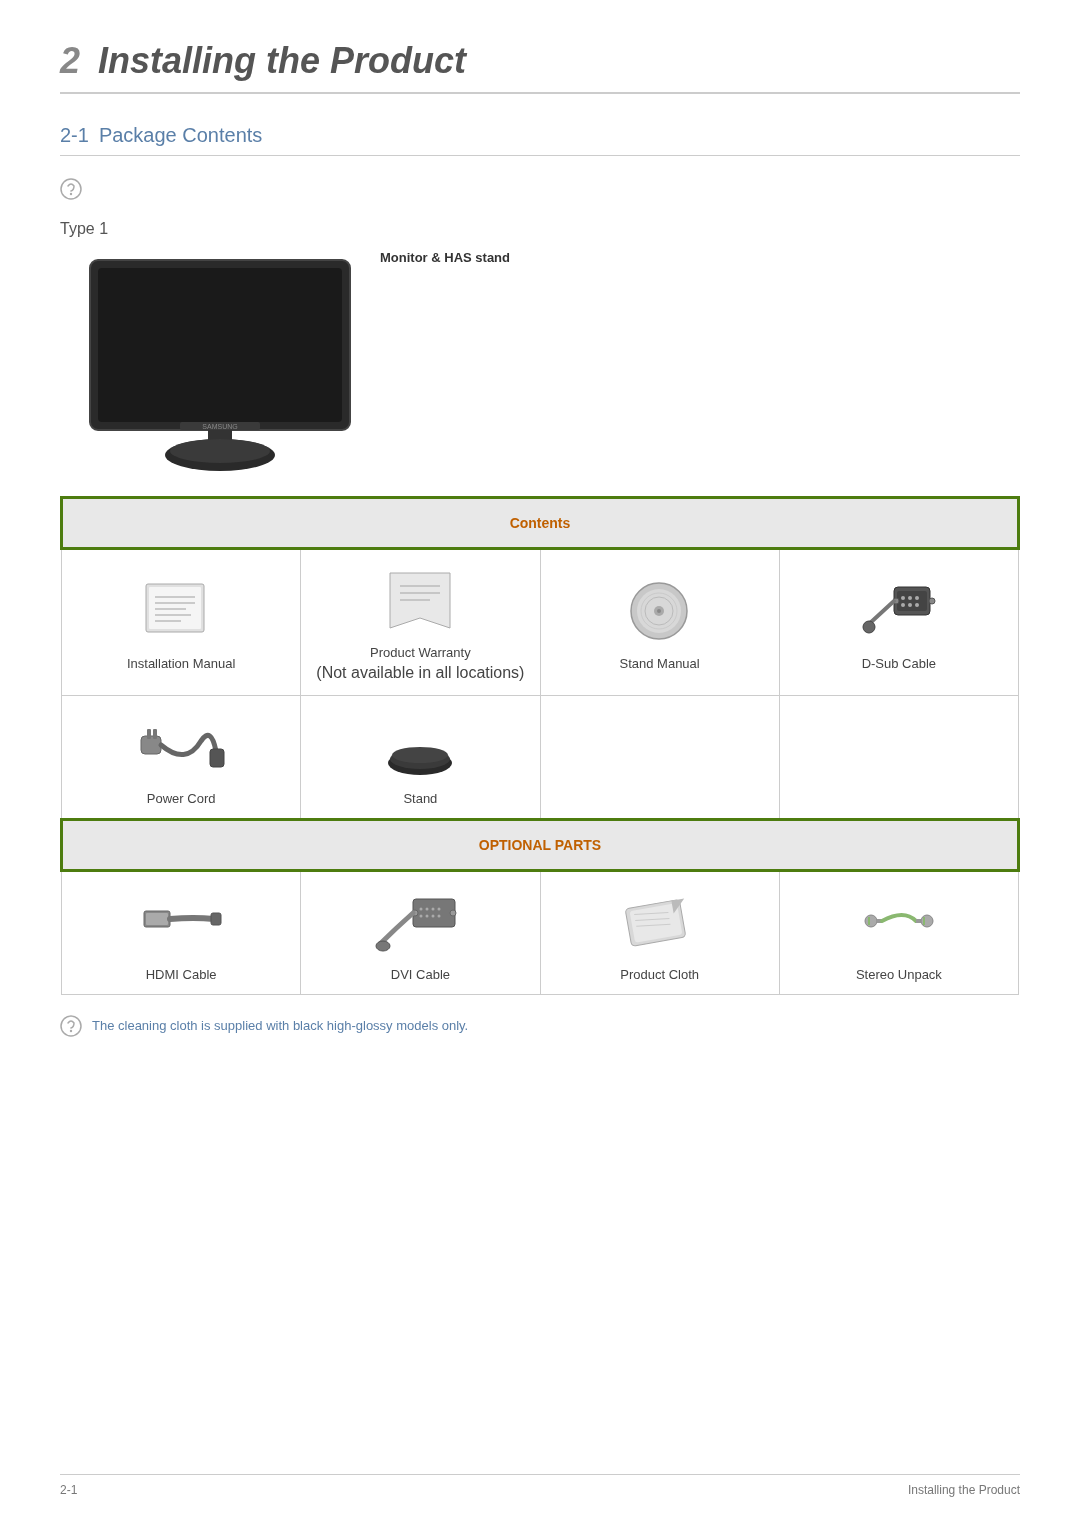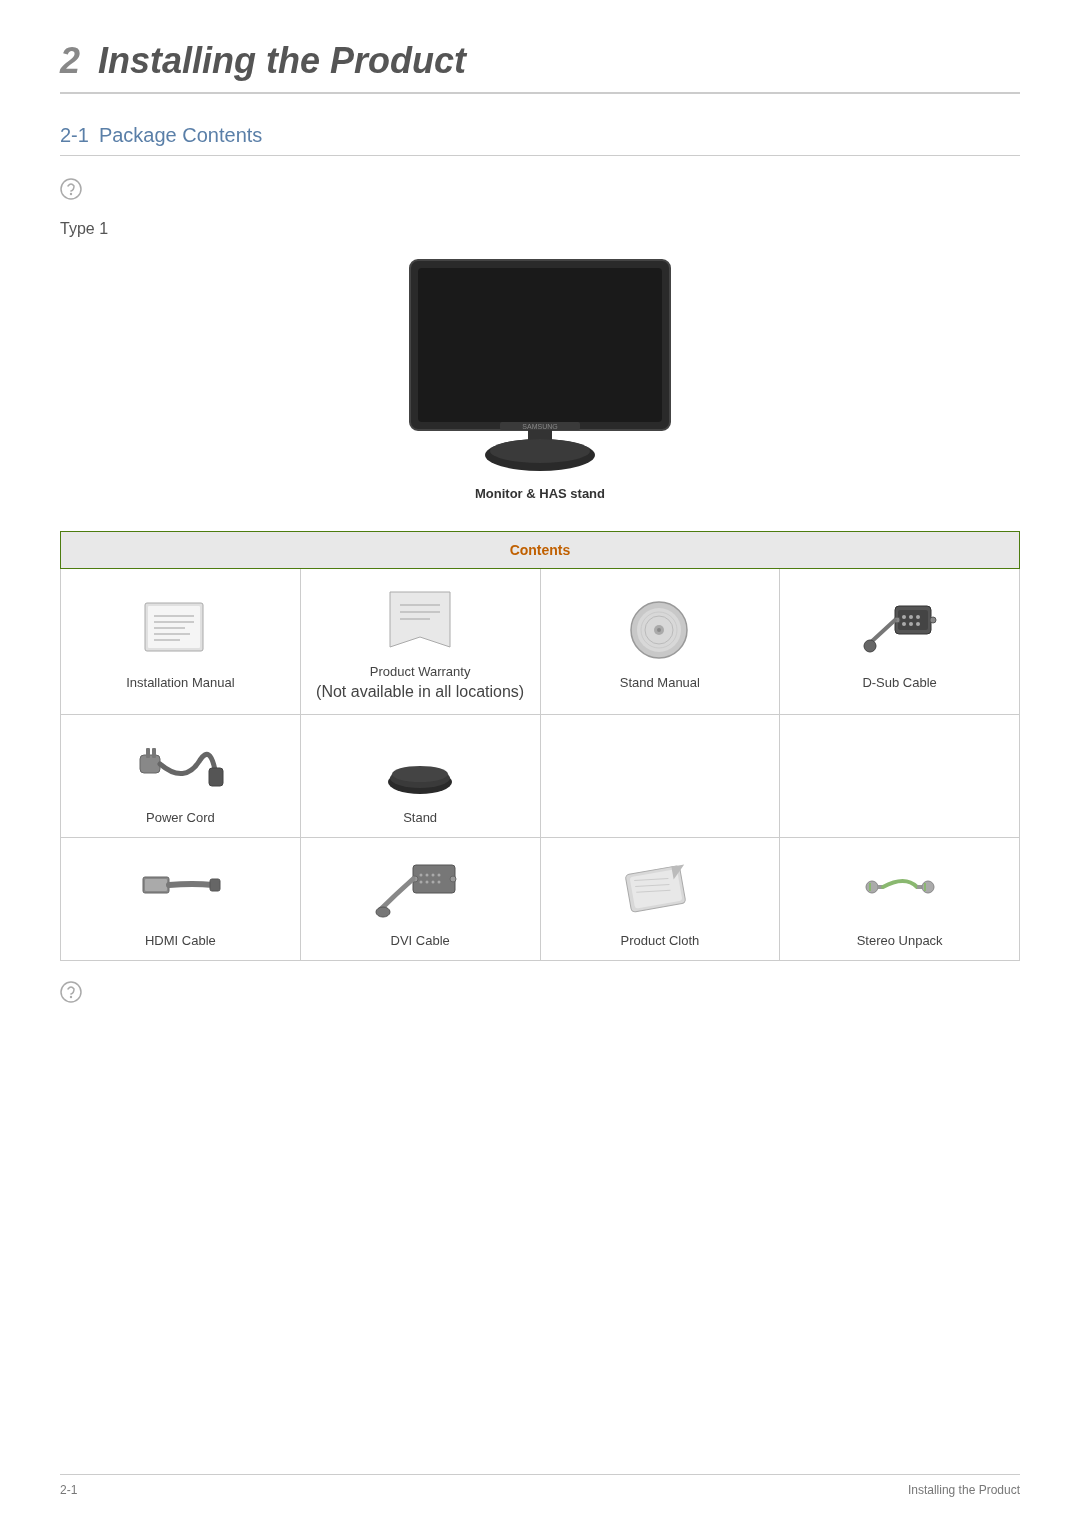--- a/index.html
+++ b/index.html
@@ -60,22 +60,22 @@
       list-style: disc;
       margin-left: 18px;
     }
     .type-label {
       font-size: 16px;
       color: #555;
       margin-bottom: 12px;
     }
     .monitor-container {
       display: flex;
-      flex-direction: column;
-      align-items: center;
+      flex-direction: row;
+      align-items: flex-start;
       margin-bottom: 10px;
     }
     .monitor-svg {
       margin-bottom: 6px;
     }
     .monitor-caption {
       font-size: 13px;
       font-weight: bold;
       color: #333;
       margin-bottom: 20px;
@@ -85,22 +85,22 @@
       border-collapse: collapse;
       border: 1px solid #ccc;
       margin-bottom: 20px;
     }
     .contents-table .table-header-row td {
       background: #e8e8e8;
       text-align: center;
       font-size: 14px;
       color: #c06000;
       font-weight: bold;
-      padding: 10px;
-      border: 1px solid #4d7c0f;
+      padding: 16px;
+      border: 3px solid #4d7c0f;
     }
     .contents-table td {
       border: 1px solid #ccc;
       text-align: center;
       vertical-align: middle;
       padding: 10px;
       width: 25%;
     }
     .item-img {
       height: 80px;
@@ -279,20 +279,23 @@
           <ellipse cx="40" cy="48" rx="30" ry="10" fill="#3a3a3a"></ellipse>
           <ellipse cx="40" cy="44" rx="28" ry="8" fill="#444"></ellipse>
         </svg>
       </div>
       <div class="item-label">Stand</div>
     </td>
     <td></td>
     <td></td>
   </tr>
 
+  <tr class="table-header-row">
+    <td colspan="4">OPTIONAL PARTS</td>
+  </tr>
   <tr>
 
     <td>
       <div class="item-img">
         <svg width="85" height="65" viewBox="0 0 85 65">
 
           <rect x="5" y="22" width="26" height="16" rx="2" fill="#888" stroke="#666" stroke-width="1"></rect>
           <rect x="7" y="24" width="22" height="12" rx="1" fill="#aaa"></rect>
 
           <path d="M31 30 Q55 28 75 30" fill="none" stroke="#777" stroke-width="6" stroke-linecap="round"></path>
@@ -366,18 +369,19 @@
   </tr>
 </tbody>
   </table>
 
 <div class="footer-notice">
   <svg width="22" height="22" viewBox="0 0 22 22">
     <circle cx="11" cy="11" r="10" fill="none" stroke="#aaa" stroke-width="1.5"></circle>
     <path d="M8 8 Q11 4 14 8 Q14 12 11 13" fill="none" stroke="#aaa" stroke-width="1.5" stroke-linecap="round"></path>
     <circle cx="11" cy="16" r="1.2" fill="#aaa"></circle>
   </svg>
+  <div class="notice-text">The cleaning cloth is supplied with black high-glossy models only.</div>
 </div>
 
 <div class="page-footer">
   <span>2-1</span>
   <span>Installing the Product</span>
 </div>
 
 </body></html>

